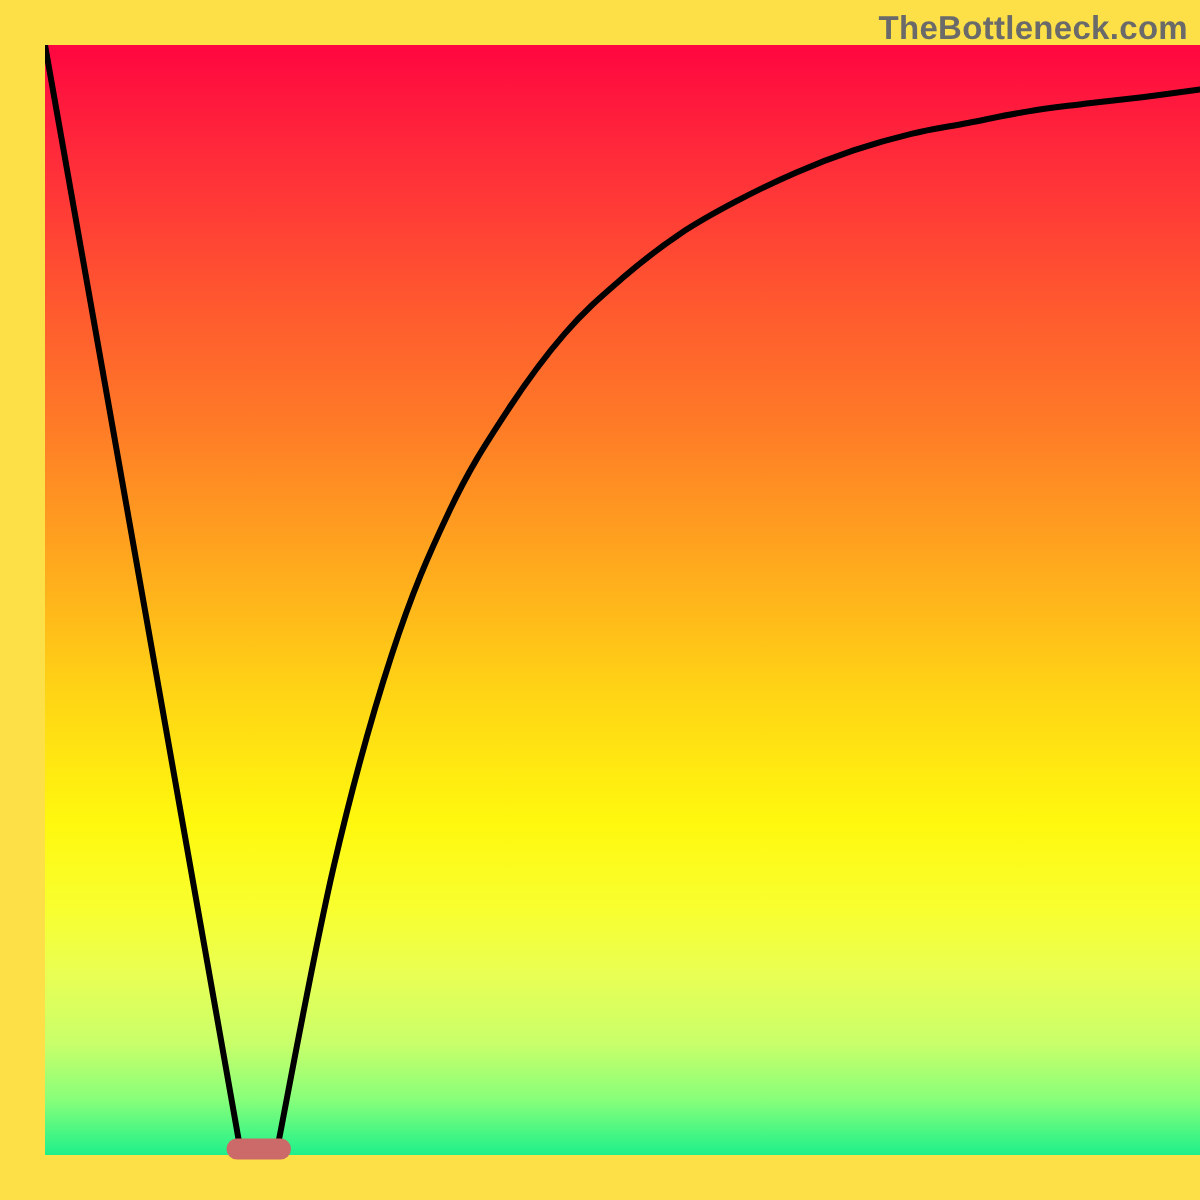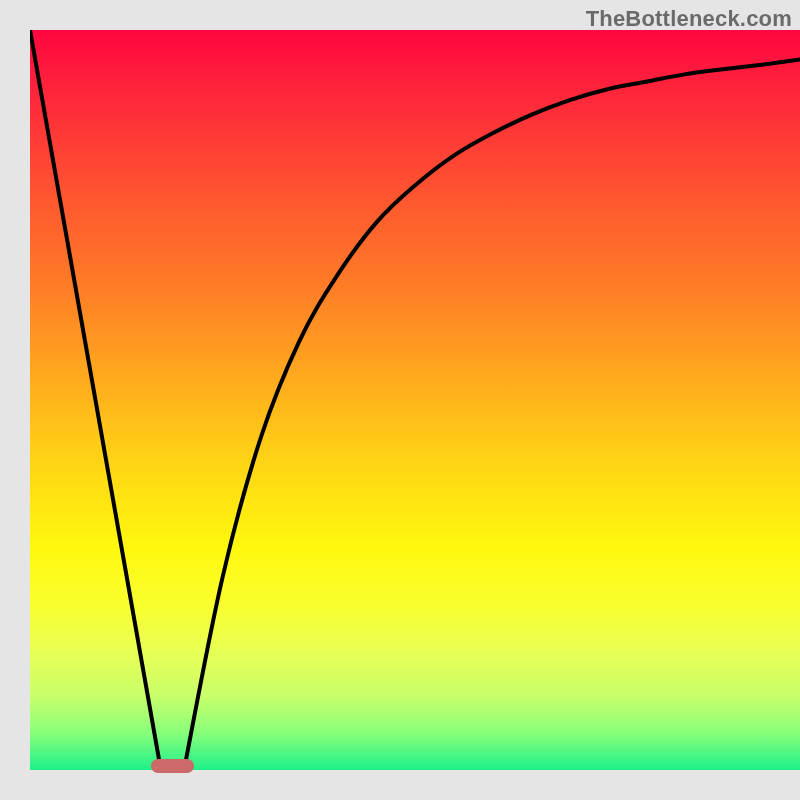--- a/index.html
+++ b/index.html
@@ -8,21 +8,21 @@
     width: 800px;
     height: 800px;
     overflow: hidden;
     font-family: Arial, Helvetica, sans-serif;
     background: #000;
   }
   .frame {
     position: relative;
     width: 800px;
     height: 800px;
-    background: #e5e5e5;
+    background: #fde047;
   }
   .plot-area {
     position: absolute;
     left: 30px;
     top: 30px;
     width: 770px;
     height: 740px;
     
     background: linear-gradient(to bottom,
       #ff0640 0%,

